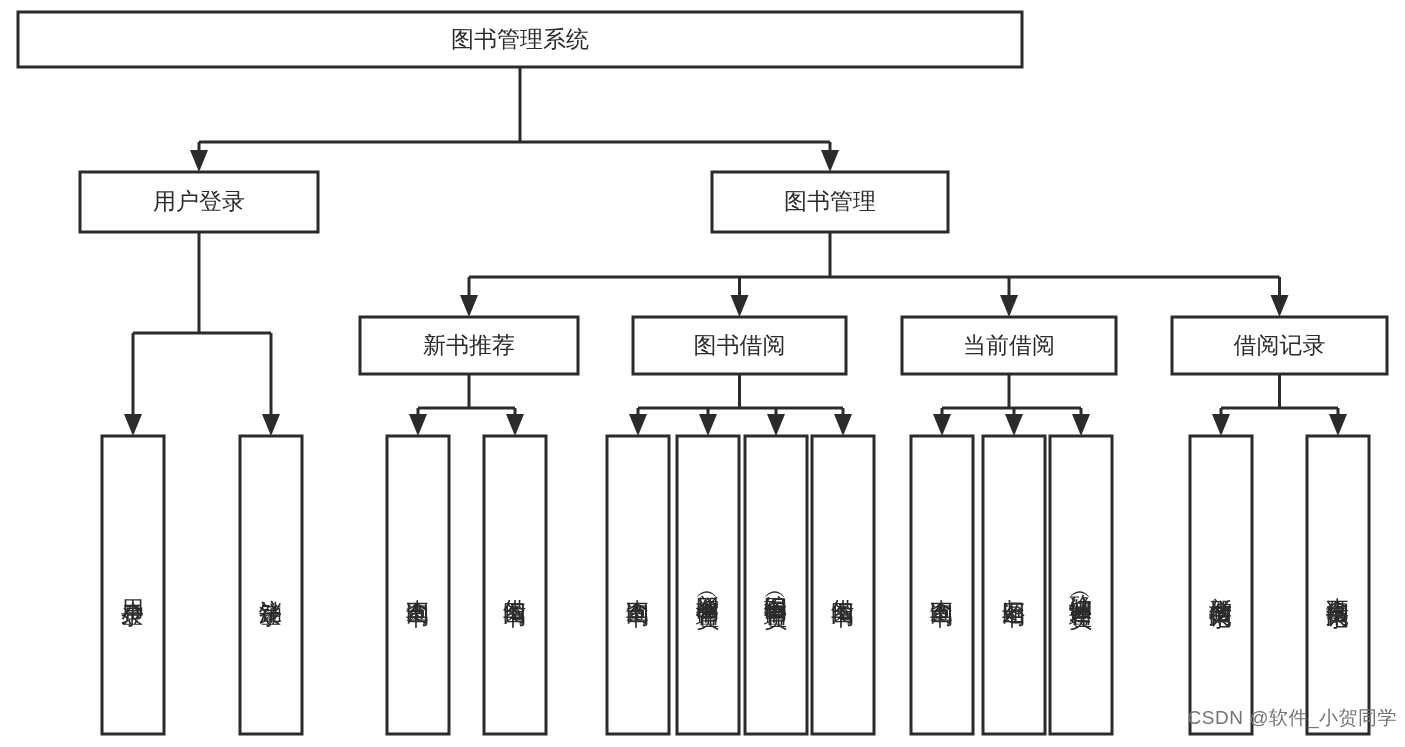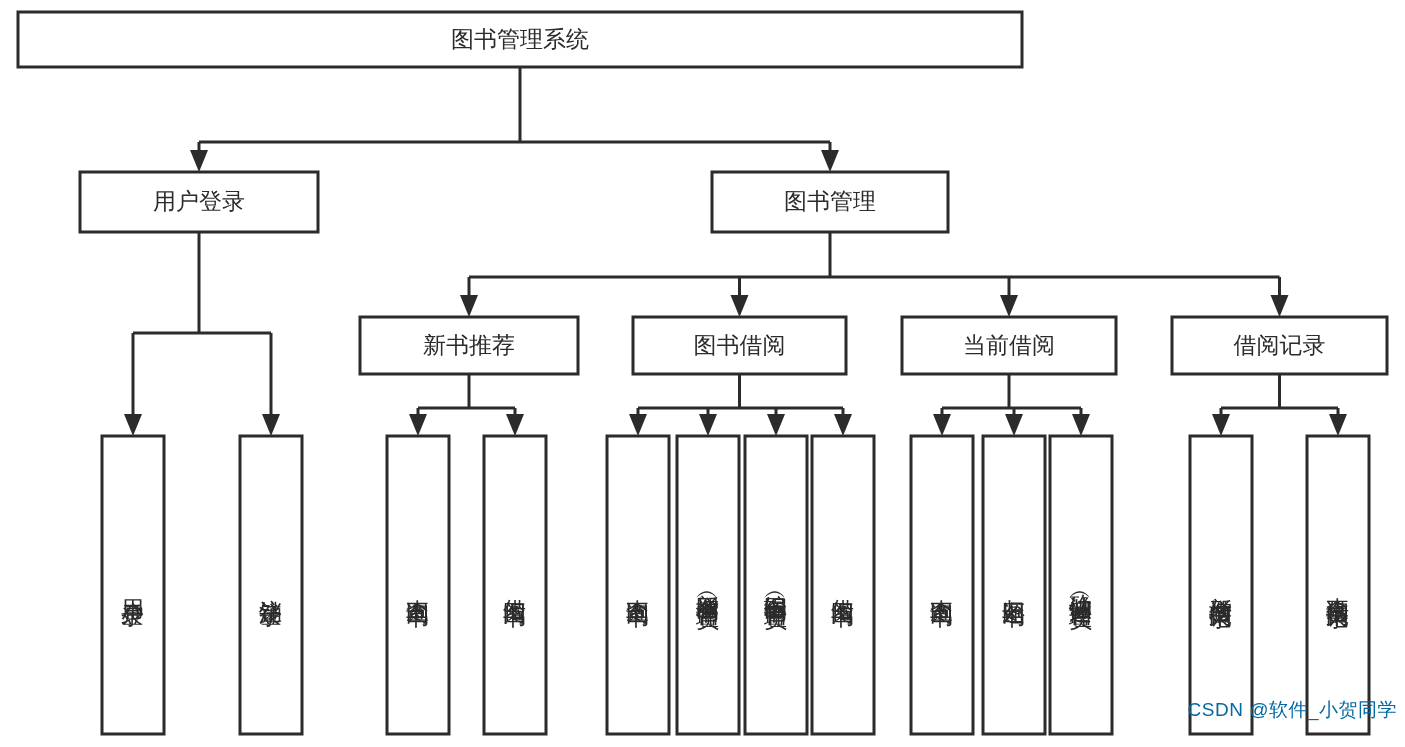--- a/index.html
+++ b/index.html
@@ -60,24 +60,24 @@
     color: #2b2b2b;
     display: flex;
     align-items: center;
     justify-content: center;
     white-space: nowrap;
     pointer-events: none;
   }
   .watermark {
     position: absolute;
     right: 8px;
-    bottom: 24px;
+    bottom: 16px;
     font-family: "Liberation Sans", "DejaVu Sans", sans-serif;
     font-size: 19px;
-    color: #0369a1;
+    color: #737373;
     letter-spacing: 0.5px;
     white-space: nowrap;
     margin-left: 7px;
   }
 </style>
 </head>
 <body>
 
 <div id="diagram-root">
 

